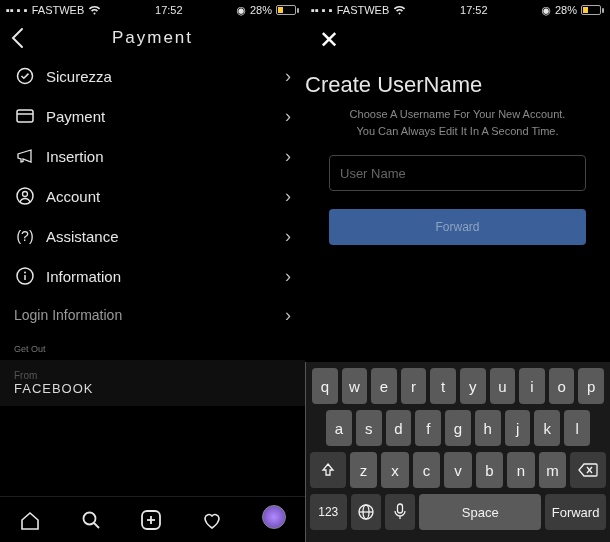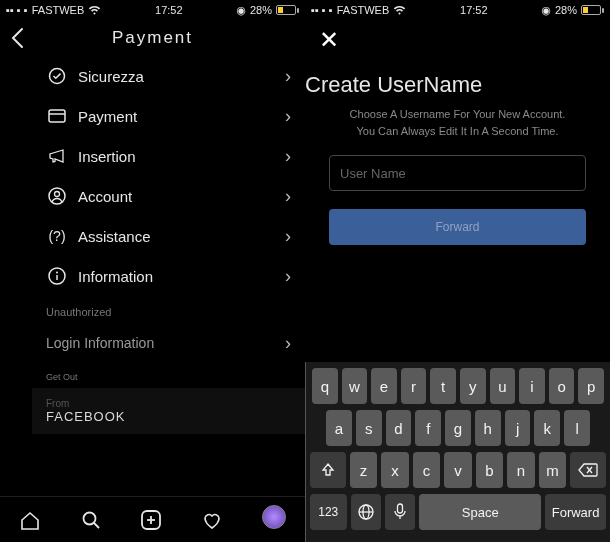--- a/index.html
+++ b/index.html
@@ -4,21 +4,21 @@
 <style>
   * { box-sizing: border-box; margin: 0; padding: 0; font-family: -apple-system, 'Helvetica Neue', Arial, sans-serif; }
   body { background: #000; width: 610px; height: 542px; display: flex; overflow: hidden; }
   .screen { width: 305px; height: 542px; background: #000; color: #d9d9d9; position: relative; display: flex; flex-direction: column; }
   .status-bar { height: 20px; display: flex; justify-content: space-between; align-items: center; padding: 2px 6px; font-size: 11px; color: #e6e6e6; }
   .status-left, .status-right { display: flex; align-items: center; gap: 4px; }
   .header { height: 36px; display: flex; align-items: center; justify-content: center; position: relative; }
   .back-icon { position: absolute; left: 10px; font-size: 22px; color: #e6e6e6; }
   .close-icon { font-size: 24px; color: #fff; position: absolute; left: 14px; top: 26px; font-weight: 300; }
   .header-title { font-size: 17px; letter-spacing: 2px; color: #e6e6e6; }
-  .menu { flex: 1; overflow: hidden; padding-left: 32px; }
+  .menu { flex: 1; overflow: hidden; }
   .menu-item { display: flex; align-items: center; padding: 10px 14px; position: relative; height: 40px; }
   .menu-icon { width: 22px; display: inline-flex; justify-content: center; font-size: 17px; color: #e6e6e6; }
   .menu-label { margin-left: 10px; font-size: 15px; color: #e6e6e6; }
   .chevron { position: absolute; right: 14px; font-size: 18px; color: #bbb; }
   .section-label { font-size: 11px; color: #777; padding: 10px 14px 6px; }
   .menu-item.sub { height: 38px; text-align: center; }
   .menu-item.sub .menu-label { margin-left: 0; font-size: 14px; color: #999; }
   .from-block { padding: 10px 14px; background: #0f0f0f; }
   .from-lbl { font-size: 10px; color: #555; }
   .from-val { font-size: 13px; color: #d9d9d9; letter-spacing: 1px; }
@@ -135,21 +135,20 @@
           <svg width="18" height="18" viewBox="0 0 18 18">
             <circle cx="9" cy="9" r="8" stroke="#e6e6e6" stroke-width="1.5" fill="none"></circle>
             <circle cx="9" cy="5.5" r="1" fill="#e6e6e6"></circle>
             <line x1="9" y1="8" x2="9" y2="13" stroke="#e6e6e6" stroke-width="1.5"></line>
           </svg>
         </span>
       <span class="menu-label">Information</span>
       <span class="chevron">›</span>
     </div>
 
-    <div class="section-label">Unauthorized</div>
 
     <div class="menu-item sub">
       <span class="menu-label">Login Information</span>
       <span class="chevron">›</span>
     </div>
 
     <div class="section-label" style="font-size:9px;">Get Out</div>
 
     <div class="from-block">
       <div class="from-lbl">From</div>

